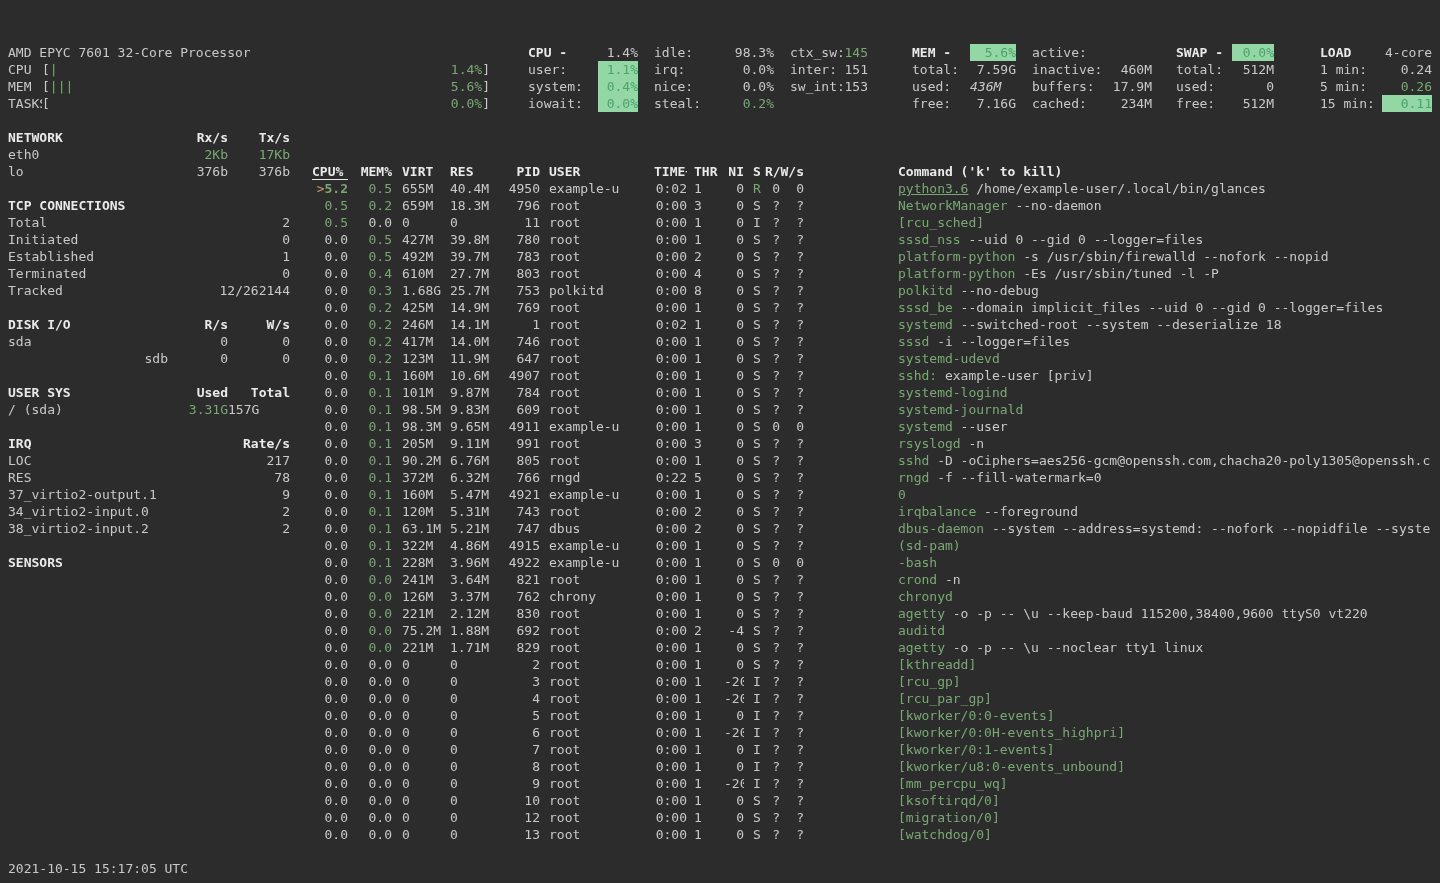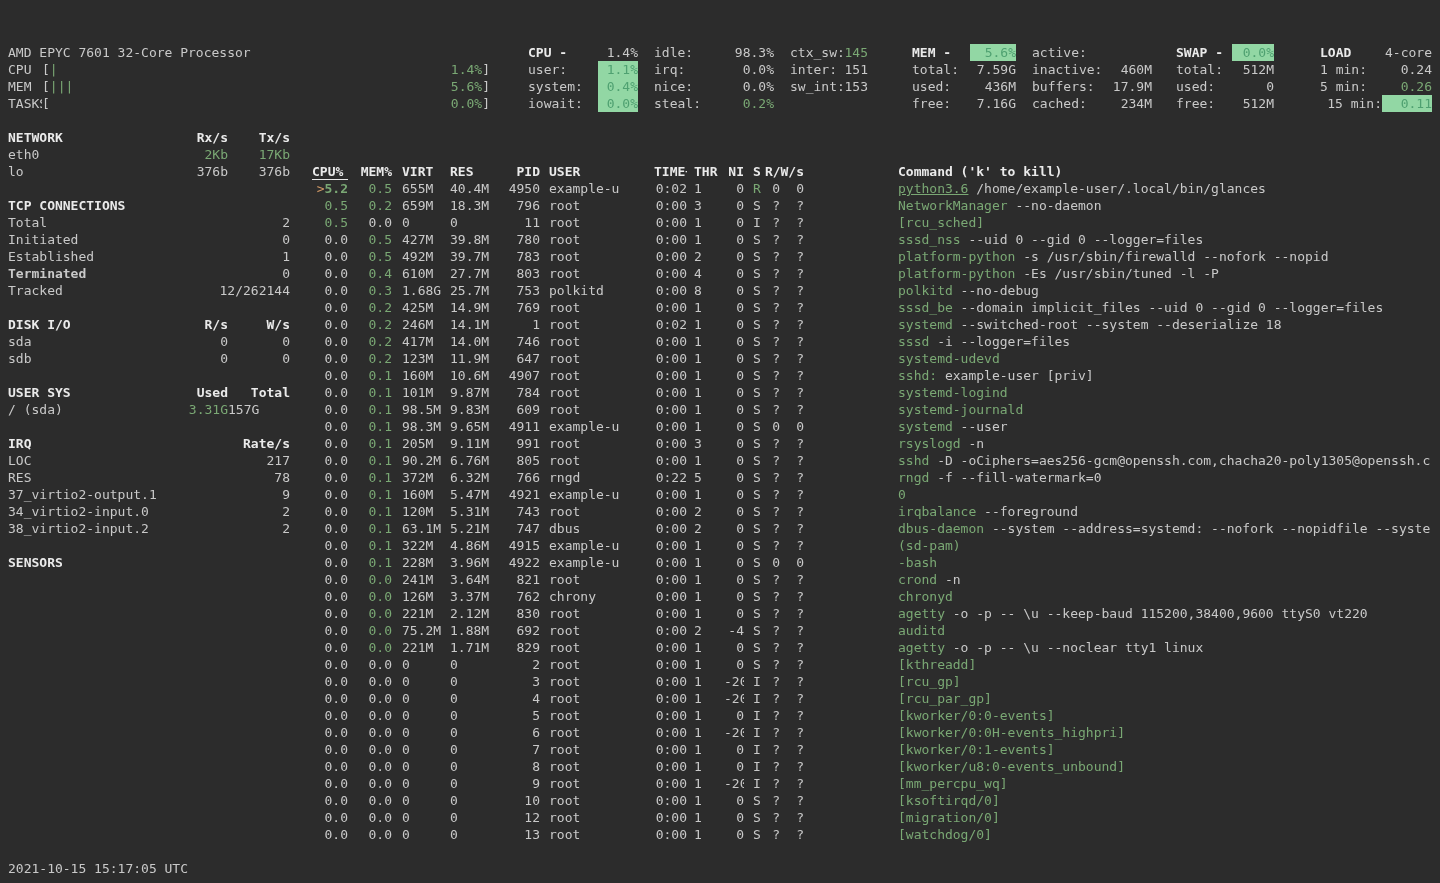--- a/index.html
+++ b/index.html
@@ -34,42 +34,42 @@
       <div class="r" style="top: 44px; left: 8px;"><span>AMD EPYC 7601 32-Core Processor</span></div>
       <div class="r flex" style="top: 61px; left: 8px; width: 482px;"><span class="cell" style="width: 34px; text-align: left;">CPU</span><span>[</span><span class="g" style="flex: 1 1 0%;">|</span><span class="g cell" style="width: 45px; text-align: right;">1.4%</span><span>]</span></div>
       <div class="r flex" style="top: 78px; left: 8px; width: 482px;"><span class="cell" style="width: 34px; text-align: left;">MEM</span><span>[</span><span class="g" style="flex: 1 1 0%;">|||</span><span class="g cell" style="width: 45px; text-align: right;">5.6%</span><span>]</span></div>
       <div class="r flex" style="top: 95px; left: 8px; width: 482px;"><span class="cell" style="width: 34px; text-align: left;">TASKS</span><span>[</span><span class="g" style="flex: 1 1 0%;"></span><span class="g cell" style="width: 45px; text-align: right;">0.0%</span><span>]</span></div>
       <div class="r flex" style="top: 44px; left: 528px;"><span class="b cell" style="width: 70px; text-align: left;">CPU -</span><span class="cell" style="width: 40px; text-align: right;">1.4%</span><span class="cell" style="width: 58px; text-align: left; margin-left: 16px;">idle:</span><span class="cell" style="width: 62px; text-align: right;">98.3%</span><span class="cell" style="width: 52px; text-align: left; margin-left: 16px;">ctx_sw:</span><span class="g cell" style="width: 26px; text-align: right;">145</span></div>
       <div class="r flex" style="top: 61px; left: 528px;"><span class="cell" style="width: 70px; text-align: left;">user:</span><span class="hl cell" style="width: 40px; text-align: right;">1.1%</span><span class="cell" style="width: 58px; text-align: left; margin-left: 16px;">irq:</span><span class="cell" style="width: 62px; text-align: right;">0.0%</span><span class="cell" style="width: 52px; text-align: left; margin-left: 16px;">inter:</span><span class="cell" style="width: 26px; text-align: right;">151</span></div>
       <div class="r flex" style="top: 78px; left: 528px;"><span class="cell" style="width: 70px; text-align: left;">system:</span><span class="hl cell" style="width: 40px; text-align: right;">0.4%</span><span class="cell" style="width: 58px; text-align: left; margin-left: 16px;">nice:</span><span class="cell" style="width: 62px; text-align: right;">0.0%</span><span class="cell" style="width: 52px; text-align: left; margin-left: 16px;">sw_int:</span><span class="cell" style="width: 26px; text-align: right;">153</span></div>
       <div class="r flex" style="top: 95px; left: 528px;"><span class="cell" style="width: 70px; text-align: left;">iowait:</span><span class="hl cell" style="width: 40px; text-align: right;">0.0%</span><span class="cell" style="width: 58px; text-align: left; margin-left: 16px;">steal:</span><span class="g cell" style="width: 62px; text-align: right;">0.2%</span></div>
       <div class="r flex" style="top: 44px; left: 912px;"><span class="b cell" style="width: 58px; text-align: left;">MEM -</span><span class="hl cell" style="width: 46px; text-align: right;">5.6%</span><span class="cell" style="width: 72px; text-align: left; margin-left: 16px;">active:</span><span class="cell" style="width: 48px; text-align: center; margin-top: 24px;">77.6M</span></div>
       <div class="r flex" style="top: 61px; left: 912px;"><span class="cell" style="width: 58px; text-align: left;">total:</span><span class="cell" style="width: 46px; text-align: right;">7.59G</span><span class="cell" style="width: 72px; text-align: left; margin-left: 16px;">inactive:</span><span class="cell" style="width: 48px; text-align: right;">460M</span></div>
-      <div class="r flex" style="top: 78px; left: 912px;"><span class="cell" style="width: 58px; text-align: left;">used:</span><span class="cell" style="width: 46px; text-align: right;">436M</span><span class="cell" style="width: 72px; text-align: left; margin-left: 16px;">buffers:</span><span class="cell" style="width: 48px; text-align: right;">17.9M</span></div>
+      <div class="r flex" style="top: 78px; left: 912px;"><span class="cell" style="width: 58px; text-align: left;">used:</span><span class="cell" style="width: 46px;  font-style: italic;">436M</span><span class="cell" style="width: 72px; text-align: left; margin-left: 16px;">buffers:</span><span class="cell" style="width: 48px; text-align: right;">17.9M</span></div>
       <div class="r flex" style="top: 95px; left: 912px;"><span class="cell" style="width: 58px; text-align: left;">free:</span><span class="cell" style="width: 46px; text-align: right;">7.16G</span><span class="cell" style="width: 72px; text-align: left; margin-left: 16px;">cached:</span><span class="cell" style="width: 48px; text-align: right;">234M</span></div>
       <div class="r flex" style="top: 44px; left: 1176px;"><span class="b cell" style="width: 56px; text-align: left;">SWAP -</span><span class="hl cell" style="width: 42px; text-align: right;">0.0%</span></div>
       <div class="r flex" style="top: 61px; left: 1176px;"><span class="cell" style="width: 56px; text-align: left;">total:</span><span class="cell" style="width: 42px; text-align: right;">512M</span></div>
       <div class="r flex" style="top: 78px; left: 1176px;"><span class="cell" style="width: 56px; text-align: left;">used:</span><span class="cell" style="width: 42px; text-align: right;">0</span></div>
       <div class="r flex" style="top: 95px; left: 1176px;"><span class="cell" style="width: 56px; text-align: left;">free:</span><span class="cell" style="width: 42px; text-align: right;">512M</span></div>
       <div class="r flex" style="top: 44px; left: 1320px;"><span class="b cell" style="width: 62px; text-align: left;">LOAD</span><span class="cell" style="width: 50px; text-align: right;">4-core</span></div>
       <div class="r flex" style="top: 61px; left: 1320px;"><span class="cell" style="width: 62px; text-align: left;">1 min:</span><span class="cell" style="width: 50px; text-align: right;">0.24</span></div>
       <div class="r flex" style="top: 78px; left: 1320px;"><span class="cell" style="width: 62px; text-align: left;">5 min:</span><span class="g cell" style="width: 50px; text-align: right;">0.26</span></div>
-      <div class="r flex" style="top: 95px; left: 1320px;"><span class="cell" style="width: 62px; text-align: right;">15 min:</span><span class="hl cell" style="width: 50px; text-align: right;">0.11</span></div>
+      <div class="r flex" style="top: 95px; left: 1320px;"><span class="cell" style="width: 62px; text-align: left;">15 min:</span><span class="hl cell" style="width: 50px; text-align: right;">0.11</span></div>
       <div class="r flex" style="top: 129px; left: 8px; width: 282px;"><span class="b" style="flex: 1 1 0%;">NETWORK</span><span class="b cell" style="width: 60px; text-align: right;">Rx/s</span><span class="b cell" style="width: 62px; text-align: right;">Tx/s</span></div>
       <div class="r flex" style="top: 146px; left: 8px; width: 282px;"><span style="flex: 1 1 0%;">eth0</span><span class="g cell" style="width: 60px; text-align: right;">2Kb</span><span class="g cell" style="width: 62px; text-align: right;">17Kb</span></div>
       <div class="r flex" style="top: 163px; left: 8px; width: 282px;"><span style="flex: 1 1 0%;">lo</span><span class="cell" style="width: 60px; text-align: right;">376b</span><span class="cell" style="width: 62px; text-align: right;">376b</span></div>
       <div class="r flex" style="top: 197px; left: 8px; width: 282px;"><span class="b" style="flex: 1 1 0%;">TCP CONNECTIONS</span></div>
       <div class="r flex" style="top: 214px; left: 8px; width: 282px;"><span style="flex: 1 1 0%;">Total</span><span class="cell" style="width: 122px; text-align: right;">2</span></div>
       <div class="r flex" style="top: 231px; left: 8px; width: 282px;"><span style="flex: 1 1 0%;">Initiated</span><span class="cell" style="width: 122px; text-align: right;">0</span></div>
       <div class="r flex" style="top: 248px; left: 8px; width: 282px;"><span style="flex: 1 1 0%;">Established</span><span class="cell" style="width: 122px; text-align: right;">1</span></div>
-      <div class="r flex" style="top: 265px; left: 8px; width: 282px;"><span style="flex: 1 1 0%; font-weight: bold;">Terminated</span><span class="cell" style="width: 122px; text-align: right;">0</span></div>
+      <div class="r flex" style="top: 265px; left: 8px; width: 282px;"><span style="flex: 1 1 0%;">Terminated</span><span class="cell" style="width: 122px; text-align: right;">0</span></div>
       <div class="r flex" style="top: 282px; left: 8px; width: 282px;"><span style="flex: 1 1 0%;">Tracked</span><span class="cell" style="width: 122px; text-align: right;">12/262144</span></div>
       <div class="r flex" style="top: 316px; left: 8px; width: 282px;"><span class="b" style="flex: 1 1 0%;">DISK I/O</span><span class="b cell" style="width: 60px; text-align: right;">R/s</span><span class="b cell" style="width: 62px; text-align: right;">W/s</span></div>
       <div class="r flex" style="top: 333px; left: 8px; width: 282px;"><span style="flex: 1 1 0%;">sda</span><span class="cell" style="width: 60px; text-align: right;">0</span><span class="cell" style="width: 62px; text-align: right;">0</span></div>
-      <div class="r flex" style="top: 350px; left: 8px; width: 282px;"><span style="flex: 1 1 0%;">sdb</span><span class="cell" style="width: 60px; text-align: right;">0</span><span class="cell" style="width: 62px; text-align: right;">0</span></div>
+      <div class="r flex" style="top: 350px; left: 8px; width: 282px;"><span style="flex: 1 1 0%; text-align: right;">sdb</span><span class="cell" style="width: 60px; text-align: right;">0</span><span class="cell" style="width: 62px; text-align: right;">0</span></div>
       <div class="r flex" style="top: 384px; left: 8px; width: 282px;"><span class="b" style="flex: 1 1 0%;">USER SYS</span><span class="b cell" style="width: 60px; text-align: right;">Used</span><span class="b cell" style="width: 62px; text-align: right;">Total</span></div>
       <div class="r flex" style="top: 401px; left: 8px; width: 282px;"><span style="flex: 1 1 0%;">/ (sda)</span><span class="g cell" style="width: 60px; text-align: right;">3.31G</span><span class="cell" style="width: 62px; text-align: left;">157G</span></div>
       <div class="r flex" style="top: 435px; left: 8px; width: 282px;"><span class="b" style="flex: 1 1 0%;">IRQ</span><span class="b cell" style="width: 122px; text-align: right;">Rate/s</span></div>
       <div class="r flex" style="top: 452px; left: 8px; width: 282px;"><span style="flex: 1 1 0%;">LOC</span><span class="cell" style="width: 122px; text-align: right;">217</span></div>
       <div class="r flex" style="top: 469px; left: 8px; width: 282px;"><span style="flex: 1 1 0%;">RES</span><span class="cell" style="width: 122px; text-align: right;">78</span></div>
       <div class="r flex" style="top: 486px; left: 8px; width: 282px;"><span style="flex: 1 1 0%;">37_virtio2-output.1</span><span class="cell" style="width: 122px; text-align: right;">9</span></div>
       <div class="r flex" style="top: 503px; left: 8px; width: 282px;"><span style="flex: 1 1 0%;">34_virtio2-input.0</span><span class="cell" style="width: 122px; text-align: right;">2</span></div>
       <div class="r flex" style="top: 520px; left: 8px; width: 282px;"><span style="flex: 1 1 0%;">38_virtio2-input.2</span><span class="cell" style="width: 122px; text-align: right;">2</span></div>
       <div class="r flex" style="top: 554px; left: 8px; width: 282px;"><span class="b" style="flex: 1 1 0%;">SENSORS</span></div>
       <div class="r flex" style="top: 163px; left: 312px; width: 1128px;"><span class="b cell hdru" style="width: 36px; text-align: left;">CPU%</span><span class="b cell" style="width: 44px; text-align: right;">MEM%</span><span class="b cell" style="width: 48px; text-align: left; margin-left: 10px;">VIRT</span><span class="b cell" style="width: 48px; text-align: left;">RES</span><span class="b cell" style="width: 42px; text-align: right;">PID</span><span class="b cell" style="width: 105px; text-align: left; margin-left: 9px;">USER</span><span class="b cell" style="width: 33px; text-align: right;">TIME+</span><span class="b cell" style="width: 30px; text-align: left; margin-left: 7px;">THR</span><span class="b cell" style="width: 20px; text-align: right;">NI</span><span class="b cell" style="width: 12px; text-align: left; margin-left: 9px;">S</span><span class="b cell" style="width: 15px; text-align: right;">R/s</span><span class="b cell" style="width: 24px; text-align: right;">W/s</span><span class="b cell" style="text-align: left; margin-left: 94px; flex: 1 1 0%;">Command ('k' to kill)</span></div>

